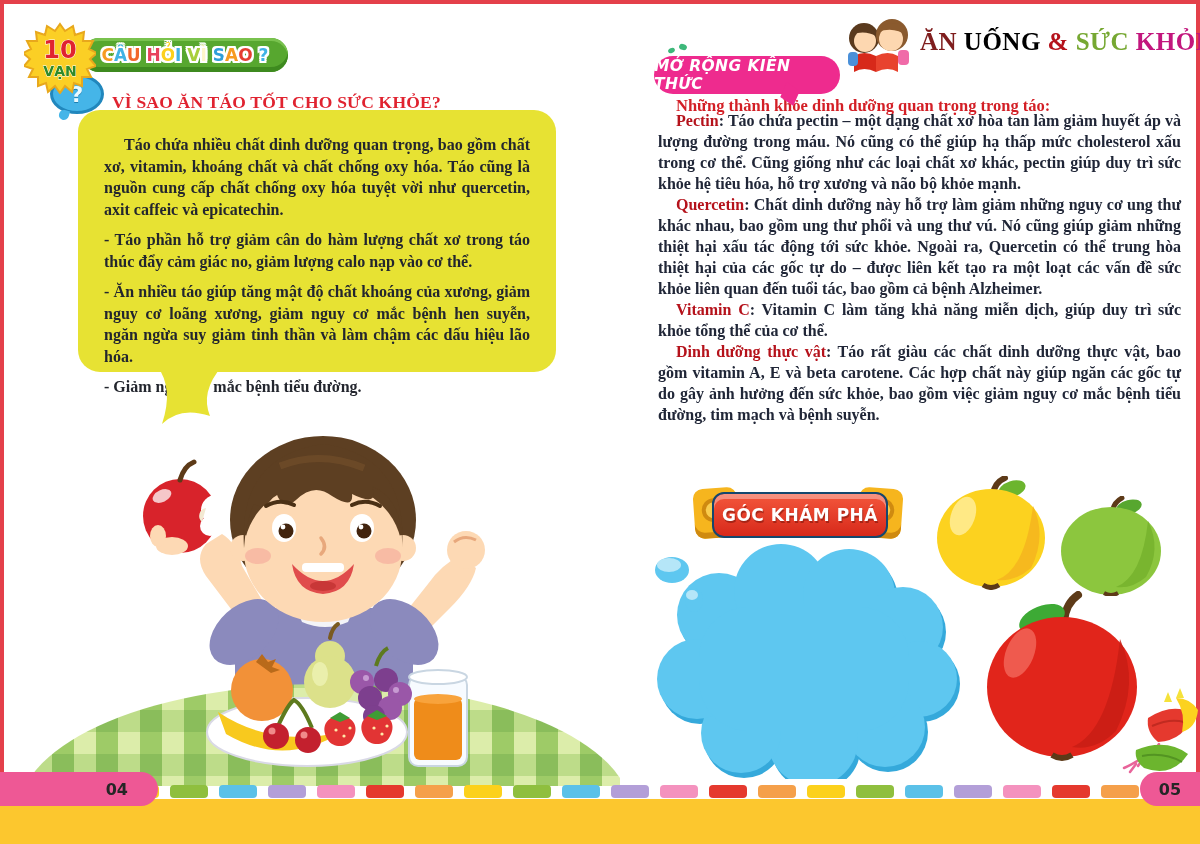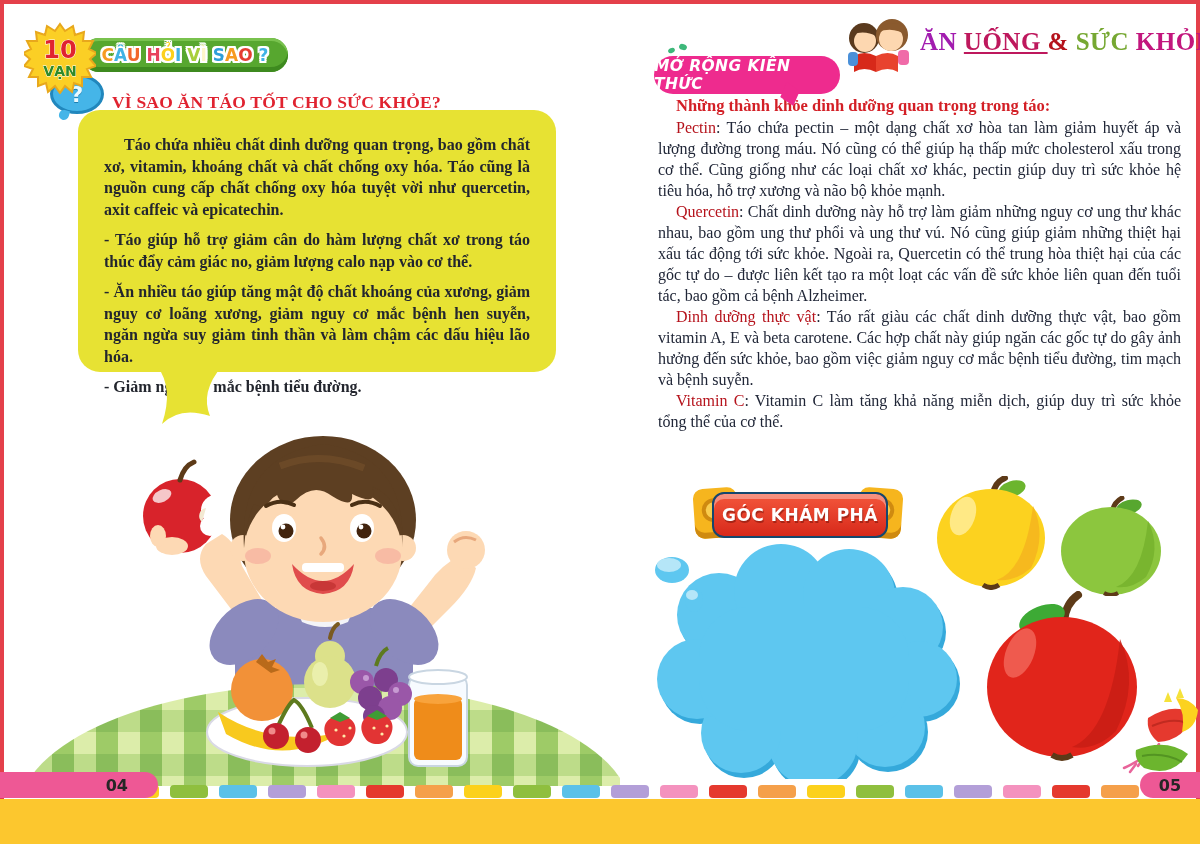--- a/index.html
+++ b/index.html
@@ -38,21 +38,21 @@
   .pink-badge{position:absolute;left:654px;top:56px;width:186px;height:38px;background:#ee2b8e;border-radius:19px;
      display:flex;align-items:center;justify-content:center;z-index:2;}
   .pink-badge:after{content:"";position:absolute;right:42px;bottom:-8px;width:16px;height:16px;background:#ee2b8e;transform:rotate(35deg) skew(12deg);}
   .pink-badge .label{font-family:"DejaVu Sans",sans-serif;font-style:italic;font-weight:bold;font-size:15.5px;color:#ffffff;letter-spacing:.4px;}
   .badge-dots{position:absolute;left:664px;top:44px;width:30px;height:12px;z-index:3;}
   .badge-dots i{position:absolute;background:#3db87a;border-radius:50%;}
   .badge-dots i:nth-child(1){left:4px;top:4px;width:7px;height:5px;transform:rotate(-25deg);}
   .badge-dots i:nth-child(2){left:15px;top:0;width:8px;height:6px;transform:rotate(20deg);}
 
   .rp-heading{position:absolute;left:676px;top:96px;font-weight:bold;font-size:16.5px;color:#d31f26;}
-  .rp-body{position:absolute;left:658px;top:117px;width:523px;color:#202637;font-weight:normal;font-size:16px;line-height:21px;text-align:justify;}
+  .rp-body{position:absolute;left:658px;top:110px;width:523px;color:#202637;font-weight:bold;font-size:16px;line-height:21px;text-align:justify;}
   .rp-body p{margin:0;text-indent:18px;}
   .rp-body .lead{color:#b5121b;}
 
   
   .disc-banner{position:absolute;left:694px;top:486px;width:208px;height:54px;z-index:2;}
   .disc-gold-l,.disc-gold-r{position:absolute;top:2px;width:44px;height:50px;background:#f6b51e;border-radius:10px;box-shadow:inset 0 -6px 0 #cf8a10;}
   .disc-gold-l{left:0;transform:rotate(-4deg);}
   .disc-gold-r{right:0;transform:rotate(4deg);}
   .disc-gold-l:after,.disc-gold-r:after{content:"";position:absolute;top:10px;width:16px;height:16px;border:4px solid #cf8a10;border-radius:50%;background:#f9cc4e;}
   .disc-gold-l:after{left:8px;}
@@ -67,21 +67,21 @@
   .cloud-text{position:absolute;left:688px;top:572px;width:246px;height:190px;display:flex;align-items:center;justify-content:center;
      text-align:center;color:#27415c;font-weight:bold;font-size:16.5px;line-height:25px;z-index:2;}
 
   
   .apple-svg{position:absolute;}
 
   
   .yellow-band{position:absolute;left:0;top:799px;width:1200px;height:45px;background:#fcc72e;}
   .dash-row{position:absolute;left:0;top:785px;width:1200px;height:14px;display:flex;gap:11px;padding-left:72px;box-sizing:border-box;}
   .dash{width:38px;height:13px;border-radius:4px;flex:none;}
-  .page-pill{position:absolute;top:772px;height:26px;background:#ee5895;z-index:3;
+  .page-pill{position:absolute;top:772px;height:34px;background:#ee5895;z-index:3;
      font-family:"DejaVu Sans",sans-serif;font-weight:bold;font-size:16px;color:#262626;display:flex;align-items:center;}
   .pill-left{left:0;width:158px;border-radius:0 17px 17px 0;justify-content:flex-end;padding-right:30px;box-sizing:border-box;}
   .pill-right{right:0;width:60px;border-radius:17px 0 0 17px;justify-content:center;}
 </style>
 </head>
 <body>
 
 <div class="canvas">
 
   <div class="trim-top"></div>
@@ -103,21 +103,21 @@
 
   <div class="q-row">
     <div class="q-icon">
       <span class="q-mark">?</span>
     </div>
     <div class="q-title">VÌ SAO ĂN TÁO TỐT CHO SỨC KHỎE?</div>
   </div>
 
   <div class="bubble">
     <p class="first">Táo chứa nhiều chất dinh dưỡng quan trọng, bao gồm chất xơ, vitamin, khoáng chất và chất chống oxy hóa. Táo cũng là nguồn cung cấp chất chống oxy hóa tuyệt vời như quercetin, axit caffeic và epicatechin.</p>
-    <p>- Táo giúp hỗ trợ giảm cân do hàm lượng chất xơ trong táo thúc đẩy cảm giác no, giảm lượng calo nạp vào cơ thể.</p>
+    <p>- Táo phần hỗ trợ giảm cân do hàm lượng chất xơ trong táo thúc đẩy cảm giác no, giảm lượng calo nạp vào cơ thể.</p>
     <p>- Ăn nhiều táo giúp tăng mật độ chất khoáng của xương, giảm nguy cơ loãng xương, giảm nguy cơ mắc bệnh hen suyễn, ngăn ngừa suy giảm tinh thần và làm chậm các dấu hiệu lão hóa.</p>
     <p>- Giảm nguy cơ mắc bệnh tiểu đường.</p>
   </div>
   <svg class="bubble-tail" viewBox="0 0 110 70">
     <path fill="#e7e233" d="M25,0 L90,0 Q68,26 78,50 Q48,40 30,58 Q42,22 25,0 Z"></path>
   </svg>
 
   <svg style="position:absolute;left:30px;top:380px;" width="590" height="406" viewBox="0 0 590 406">
     <defs>
       <pattern id="plaid" width="44" height="44" patternUnits="userSpaceOnUse">
@@ -231,37 +231,37 @@
     <circle cx="25" cy="23" r="11" fill="#fdd7b0"></circle>
     <path d="M12,16 Q18,4 30,8 Q36,12 36,18 Q26,12 12,16 Z" fill="#5a3a1e"></path>
     <circle cx="52" cy="17" r="16" fill="#8a5a2e"></circle>
     <circle cx="51" cy="21" r="12" fill="#fdd7b0"></circle>
     <path d="M38,14 Q46,2 60,6 Q68,10 67,18 Q54,8 38,14 Z" fill="#8a5a2e"></path>
     <path d="M14,38 Q24,32 36,38 L36,54 Q24,48 14,54 Z" fill="#d7291a"></path>
     <path d="M58,38 Q48,32 36,38 L36,54 Q48,48 58,54 Z" fill="#e8432e"></path>
     <rect x="8" y="34" width="10" height="14" rx="4" fill="#4a90d9"></rect>
     <rect x="58" y="32" width="11" height="15" rx="4" fill="#f06ba8"></rect>
   </svg>
-  <div class="health-title" id="health-title"><span style="color: #a21caf;">ĂN </span><span style="color: #be185d; text-decoration: underline;">UỐNG </span><span style="color: rgb(181, 18, 27);">&amp; </span><span style="color: rgb(118, 168, 50);">SỨC </span><span style="color: rgb(194, 22, 125);">KHỎE</span></div>
+  <div class="health-title" id="health-title"><span style="color: #7f1d1d;">ĂN </span><span style="color: #000000;">UỐNG </span><span style="color: rgb(181, 18, 27);">&amp; </span><span style="color: rgb(118, 168, 50);">SỨC </span><span style="color: rgb(194, 22, 125);">KHỎE</span></div>
 
   <div class="badge-dots">
       <i></i>
       <i></i>
     </div>
   <div class="pink-badge">
     <span class="label">MỞ RỘNG KIẾN THỨC</span>
   </div>
 
   <div class="rp-heading">Những thành khỏe dinh dưỡng quan trọng trong táo:</div>
 
   <div class="rp-body">
     <p><span class="lead">Pectin</span><span>: Táo chứa pectin – một dạng chất xơ hòa tan làm giảm huyết áp và lượng đường trong máu. Nó cũng có thể giúp hạ thấp mức cholesterol xấu trong cơ thể. Cũng giống như các loại chất xơ khác, pectin giúp duy trì sức khỏe hệ tiêu hóa, hỗ trợ xương và não bộ khỏe mạnh.</span></p>
     <p><span class="lead">Quercetin</span><span>: Chất dinh dưỡng này hỗ trợ làm giảm những nguy cơ ung thư khác nhau, bao gồm ung thư phổi và ung thư vú. Nó cũng giúp giảm những thiệt hại xấu tác động tới sức khỏe. Ngoài ra, Quercetin có thể trung hòa thiệt hại của các gốc tự do – được liên kết tạo ra một loạt các vấn đề sức khỏe liên quan đến tuổi tác, bao gồm cả bệnh Alzheimer.</span></p>
+    <p><span class="lead">Vitamin C</span><span>: Vitamin C làm tăng khả năng miễn dịch, giúp duy trì sức khỏe tổng thể của cơ thể.</span></p>
     <p><span class="lead">Dinh dưỡng thực vật</span><span>: Táo rất giàu các chất dinh dưỡng thực vật, bao gồm vitamin A, E và beta carotene. Các hợp chất này giúp ngăn các gốc tự do gây ảnh hưởng đến sức khỏe, bao gồm việc giảm nguy cơ mắc bệnh tiểu đường, tim mạch và bệnh suyễn.</span></p>
-    <p><span class="lead">Vitamin C</span><span>: Vitamin C làm tăng khả năng miễn dịch, giúp duy trì sức khỏe tổng thể của cơ thể.</span></p>
   </div>
 
   <svg class="apple-svg" style="left:933px;top:476px;" width="125" height="114" viewBox="0 0 125 114">
     <path d="M60,18 q2,-12 12,-16" stroke="#5d3a18" stroke-width="6" fill="none" stroke-linecap="round"></path>
     <ellipse cx="79" cy="13" rx="14" ry="8" fill="#6cb52e" transform="rotate(-18 79 13)"></ellipse>
     <ellipse cx="58" cy="62" rx="54" ry="49" fill="#fcd21f"></ellipse>
     <path d="M100,30 q14,30 -2,62 q-16,14 -34,12 q28,-10 36,-74 Z" fill="#f5b61e" opacity="0.9"></path>
     <ellipse cx="30" cy="40" rx="12" ry="20" fill="#ffe985" transform="rotate(20 30 40)"></ellipse>
     <path d="M50,109 q8,5 16,0" stroke="#5d3a18" stroke-width="5" fill="none"></path>
   </svg>

